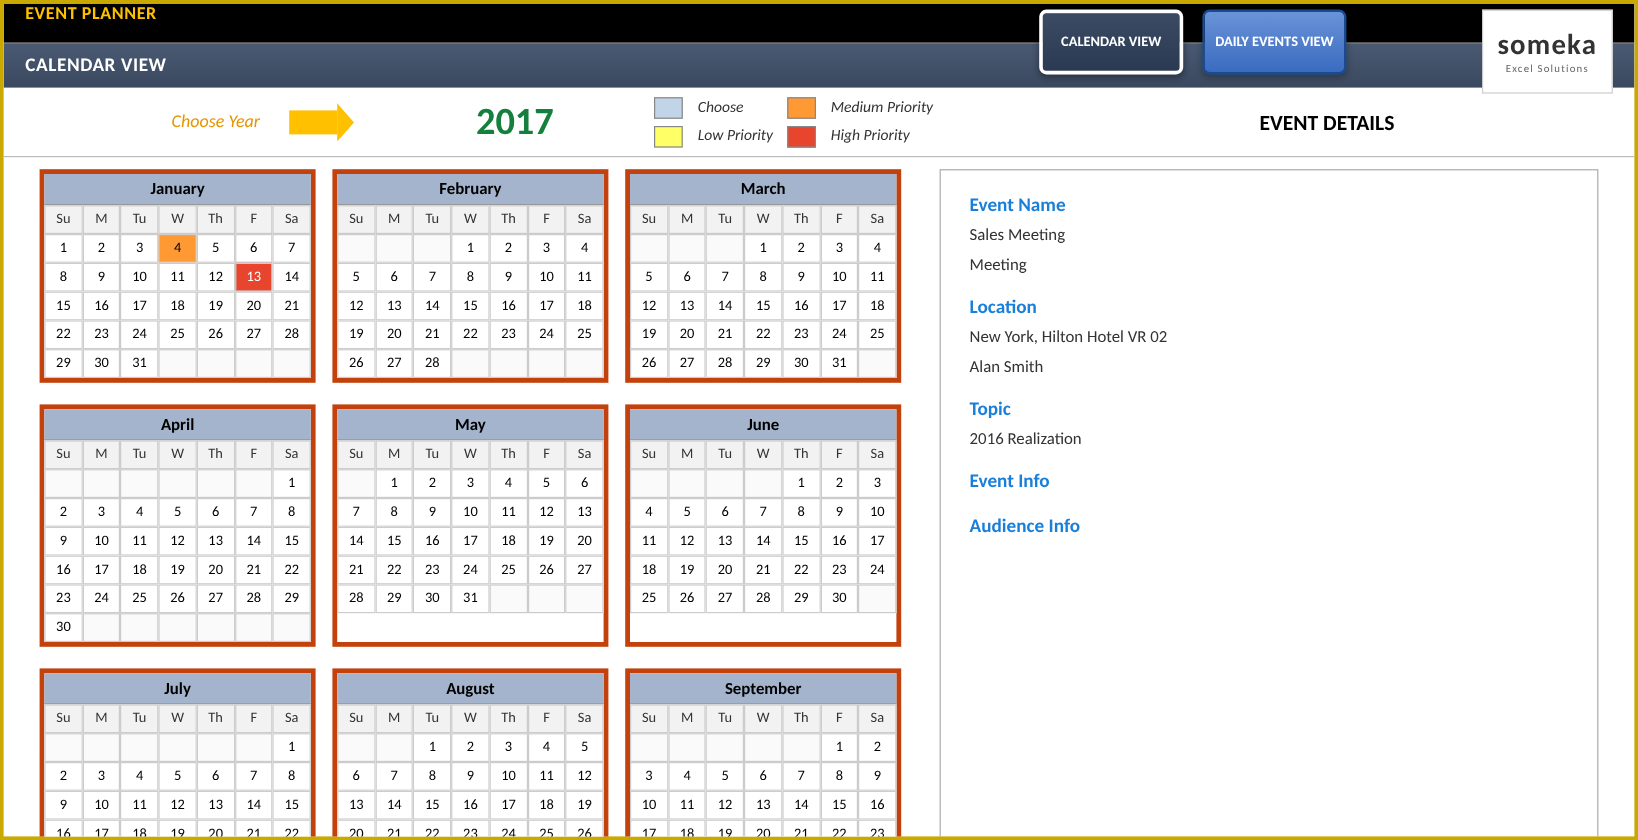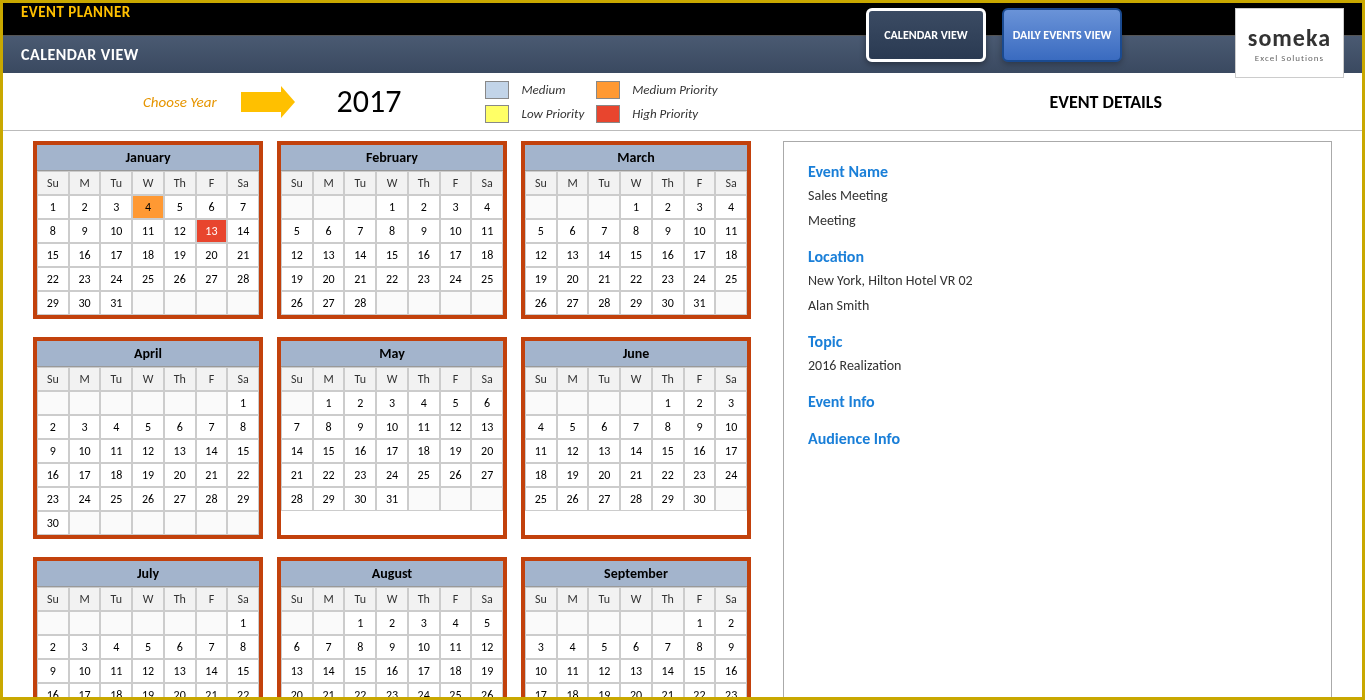--- a/index.html
+++ b/index.html
@@ -12,21 +12,21 @@
 .btn-view { width: 120px; height: 54px; border-radius: 6px; display: flex; align-items: center; justify-content: center; text-align: center; font-size: 12px; font-weight: bold; line-height: 1.2; cursor: pointer; }
 .btn-active { background: linear-gradient(#3b4b63,#2a3a52); color: #fff; border: 3px solid #fff; box-shadow: 0 2px 6px rgba(0,0,0,0.4); }
 .btn-inactive { background: linear-gradient(#6a93d8,#3a6bc0); color: #fff; border: 2px solid #1a4a90; box-shadow: 0 2px 6px rgba(0,0,0,0.3); }
 .logo { position: absolute; right: 18px; top: -28px; background: #fff; padding: 14px 12px; border: 1px solid #ccc; text-align: center; }
 .logo-main { font-size: 24px; font-weight: bold; color: #333; letter-spacing: 1px; }
 .logo-sub { font-size: 9px; color: #666; letter-spacing: 1px; }
 .toolbar { display: flex; align-items: center; padding: 10px 40px; border-bottom: 1px solid #bbb; height: 58px; gap: 24px; }
 .choose-label { color: #e69500; font-style: italic; font-size: 15px; margin-left: 100px; }
 .arrow-icon { width: 40px; height: 20px; background: #ffc000; position: relative; }
 .arrow-icon::after { content: ''; position: absolute; right: -14px; top: -6px; border-left: 14px solid #ffc000; border-top: 16px solid transparent; border-bottom: 16px solid transparent; }
-.year-value { color: #000000; font-size: 32px; font-weight: normal; margin-left: 32px; }
+.year-value { color: #15803d; font-size: 32px; font-weight: bold; margin-left: 92px; }
 .legend { display: grid; grid-template-columns: auto auto auto auto; gap: 6px 12px; align-items: center; margin-left: 60px; font-size: 13px; font-style: italic; color: #333; }
 .legend-box { width: 24px; height: 18px; border: 1px solid #888; }
 .lb-neutral { background: #c2d4e8; }
 .lb-low { background: #ffff66; }
 .lb-med { background: #ff9933; }
 .lb-high { background: #e8452e; }
 .details-title { font-size: 18px; font-weight: bold; margin-left: auto; margin-right: 160px; }
 .content { display: flex; padding: 10px 30px; gap: 30px; }
 .calendars { flex: 0 0 720px; display: grid; grid-template-columns: repeat(3, 230px); gap: 18px 14px; }
 .month { border: 4px solid #c2410c; }
@@ -60,21 +60,21 @@
     <div class="logo-sub">Excel Solutions</div>
   </div>
 </div>
 
 <div class="toolbar">
   <span class="choose-label">Choose Year</span>
   <span class="arrow-icon"></span>
   <span class="year-value">2017</span>
   <div class="legend">
     <span class="legend-box lb-neutral"></span>
-    <span>Medium</span>
+    <span>Choose</span>
     <span class="legend-box lb-med"></span>
     <span>Medium Priority</span>
     <span class="legend-box lb-low"></span>
     <span>Low Priority</span>
     <span class="legend-box lb-high"></span>
     <span>High Priority</span>
   </div>
   <span class="details-title">EVENT DETAILS</span>
 </div>
 

